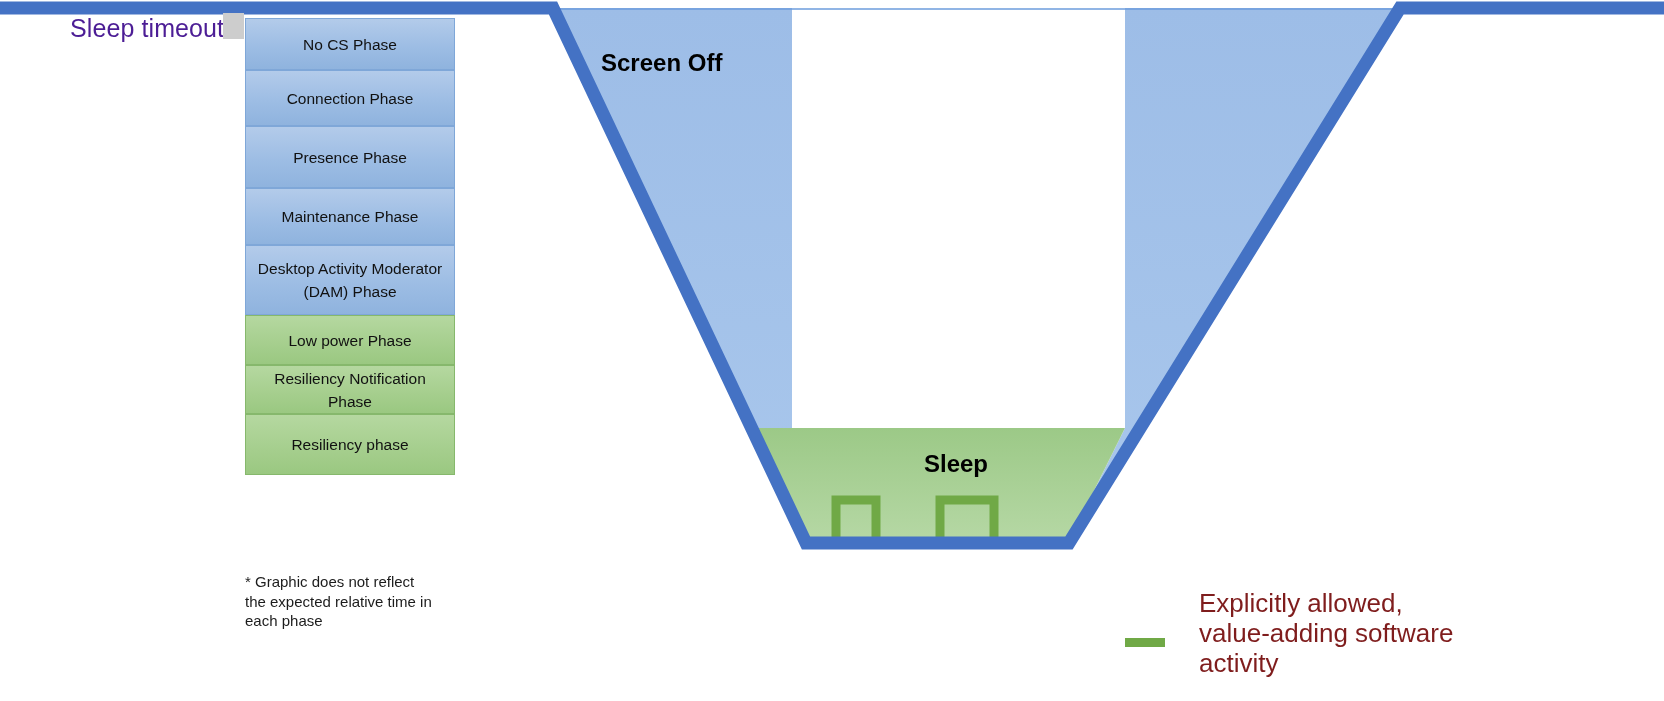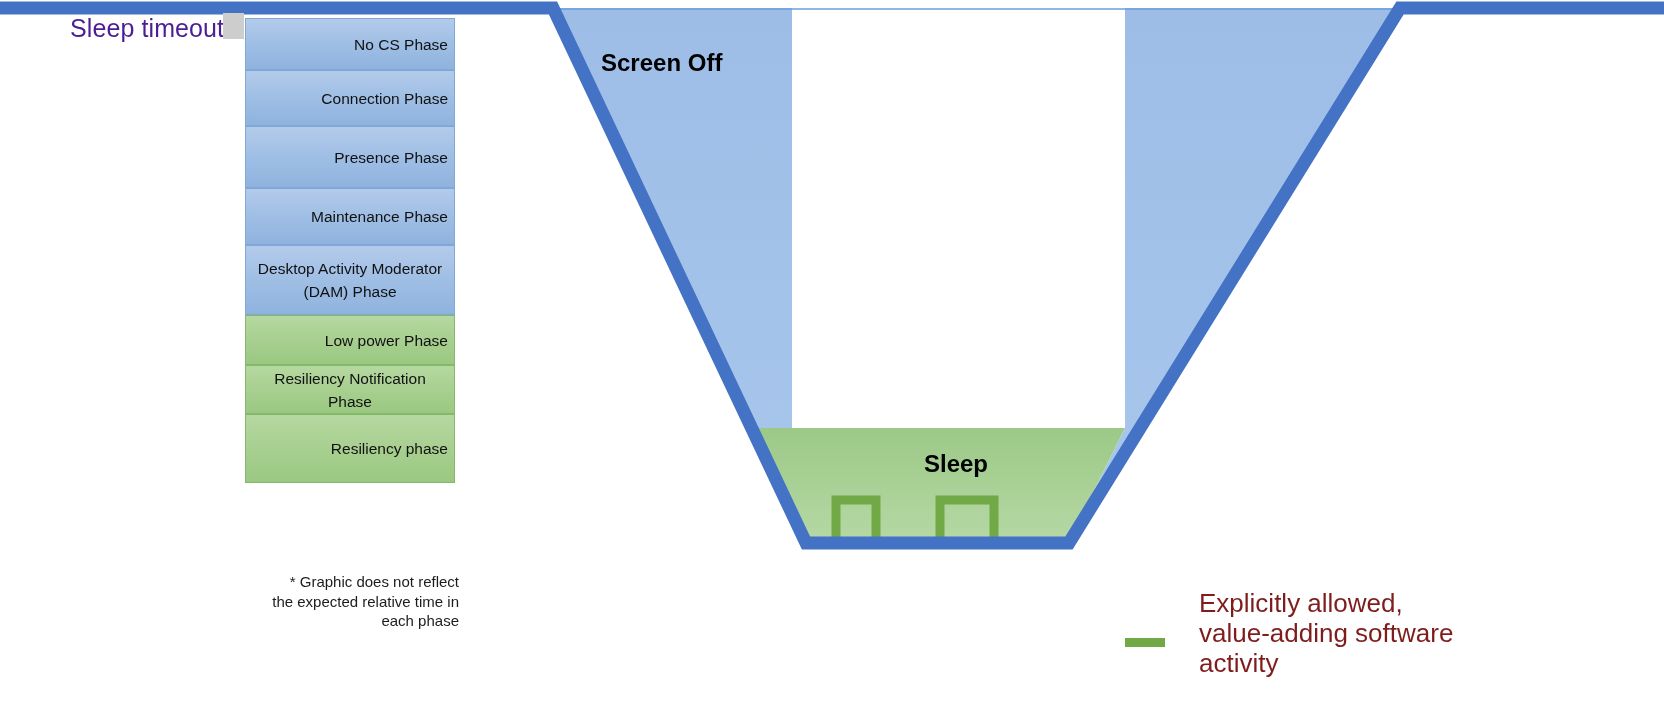--- a/index.html
+++ b/index.html
@@ -58,21 +58,21 @@
     position: absolute;
     left: 245px;
     top: 18px;
     width: 210px;
   }
   .phase-box {
     box-sizing: border-box;
     width: 210px;
     display: flex;
     align-items: center;
-    justify-content: flex-end;
+    justify-content: center;
     text-align: center;
     font-size: 15.5px;
     line-height: 23px;
     color: #111111;
     padding: 19px 6px;
     border: 1px solid;
   }
   .phase-box.blue {
     background: linear-gradient(180deg, #b3cbea 0%, #9dbde4 55%, #8fb3de 100%);
     border-color: #7fa7d8;
@@ -81,25 +81,24 @@
     background: linear-gradient(180deg, #b5d8a0 0%, #a5ce8d 60%, #9ac881 100%);
     border-color: #86b86c;
   }
 
   
   .footnote {
     position: absolute;
     left: 245px;
     top: 572px;
     width: 190px;
-    text-align: right;
+    text-align: left;
     font-size: 15px;
     line-height: 19.5px;
     color: #1c1c1c;
-    margin-left: 24px;
   }
 
   
   .funnel-label {
     position: absolute;
     font-weight: bold;
     font-size: 24px;
     color: #000000;
     white-space: nowrap;
   }
@@ -181,21 +180,21 @@
       </div>
     <div class="phase-box blue" style="height:70px">
         <span>Desktop Activity Moderator (DAM) Phase</span>
       </div>
     <div class="phase-box green" style="height:50px">
         <span>Low power Phase</span>
       </div>
     <div class="phase-box green" style="height:49px">
         <span>Resiliency Notification Phase</span>
       </div>
-    <div class="phase-box green" style="height:69px">
+    <div class="phase-box green" style="height:61px">
         <span>Resiliency phase</span>
       </div>
   </div>
 
   <div class="footnote">* Graphic does not reflect the expected relative time in each phase</div>
 
   <div class="funnel-label" id="label-screen-off">Screen Off</div>
   <div class="funnel-label" id="label-sleep">Sleep</div>
 
   <div class="legend">

